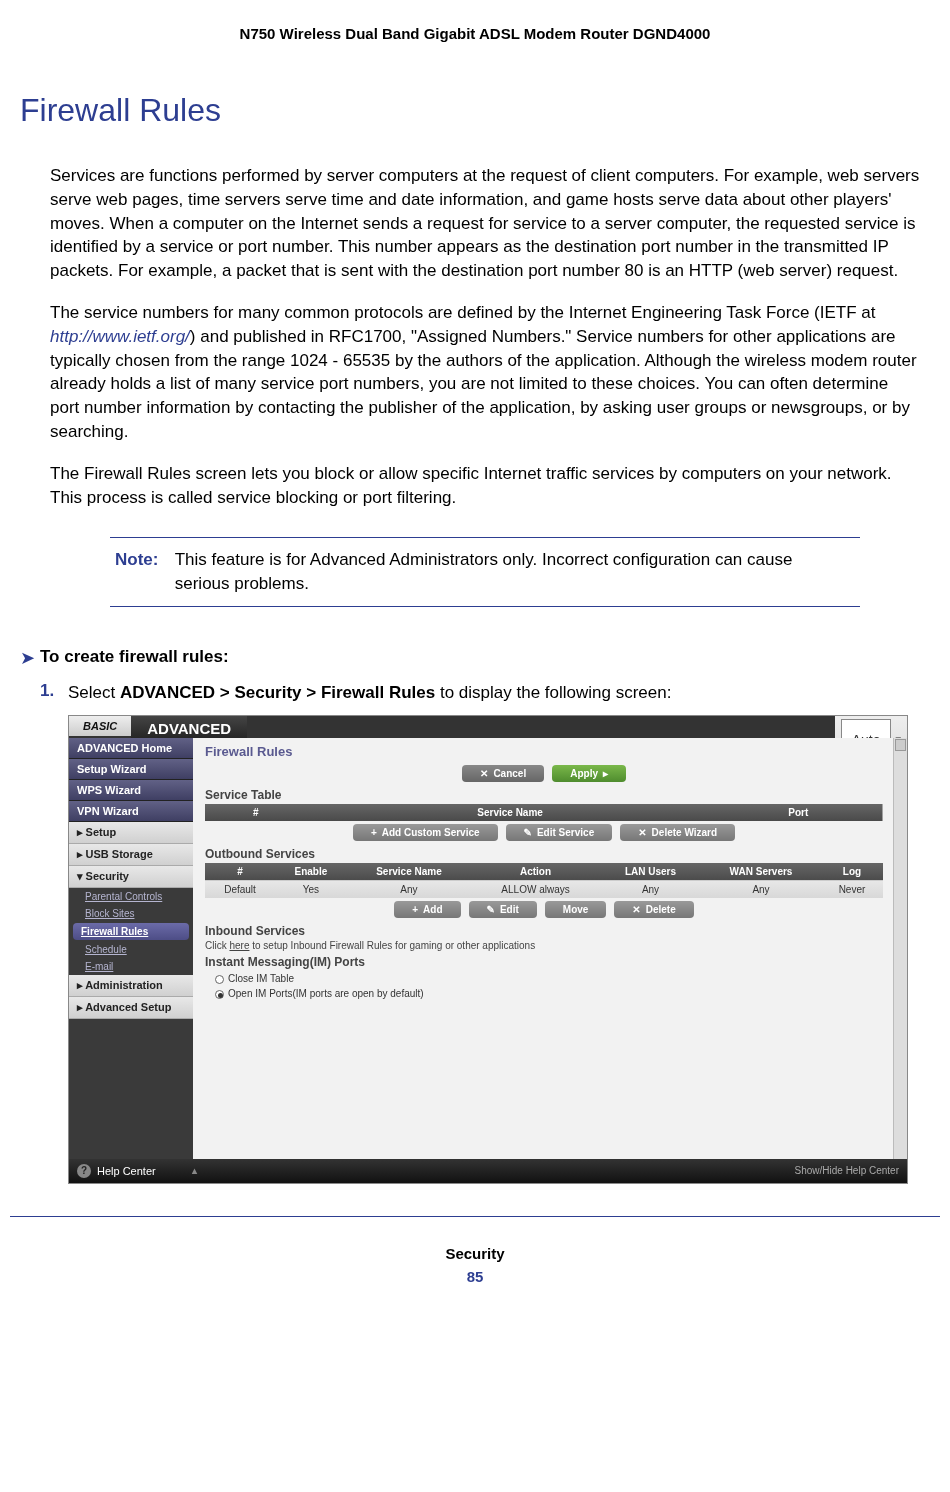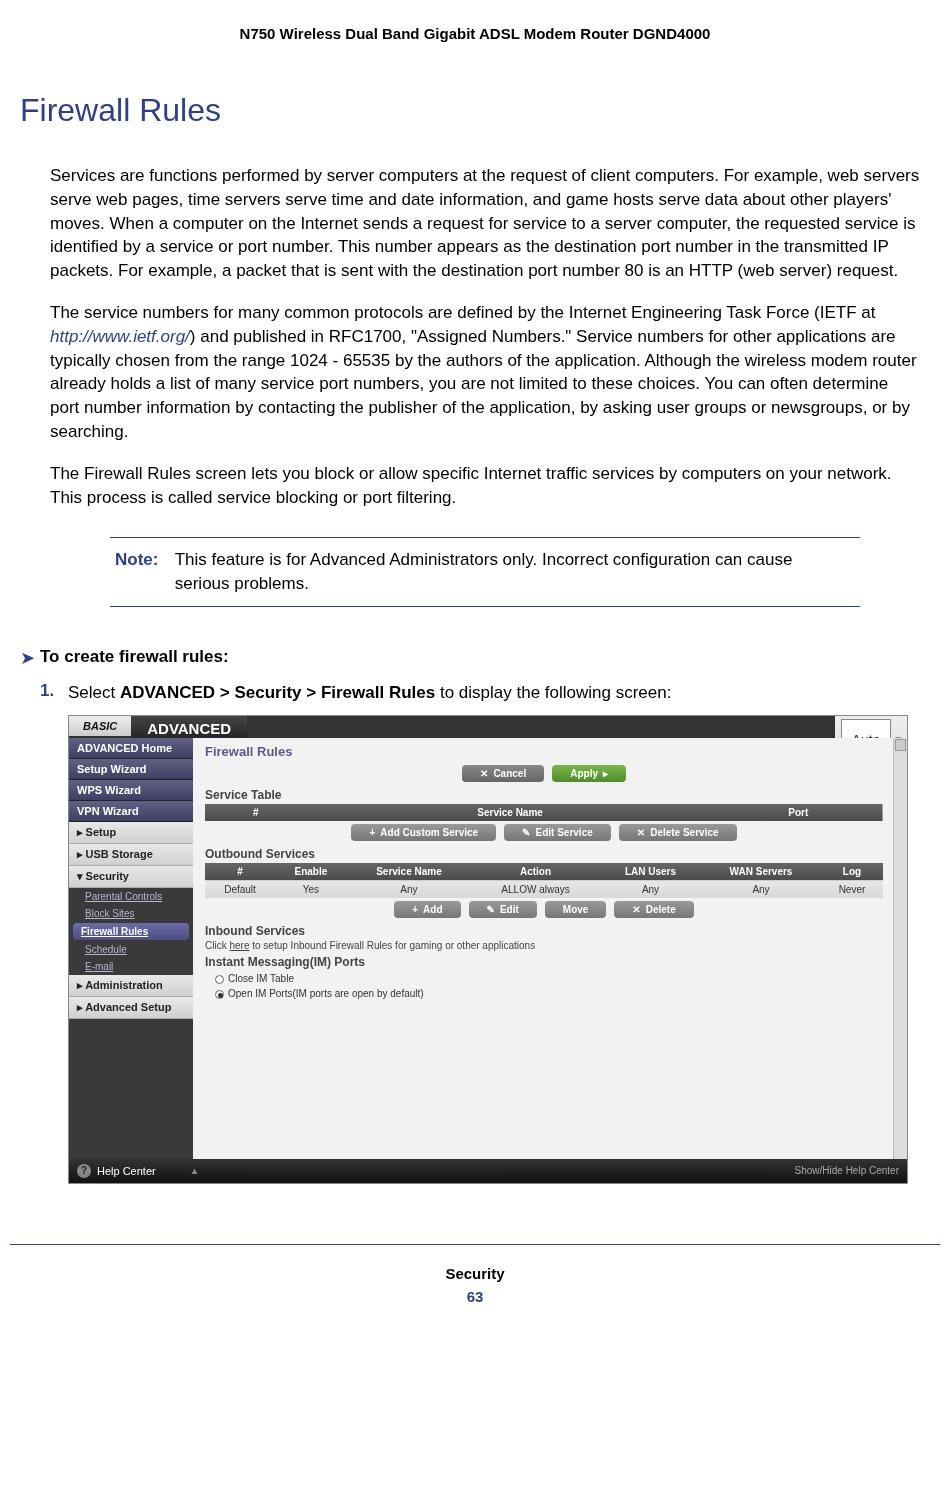--- a/index.html
+++ b/index.html
@@ -99,24 +99,24 @@
 .ss-td-row{ background:linear-gradient(#e8e8e8,#d8d8d8); color:#333;}
 .ss-td{ padding:3px 6px; text-align:center; border-top:1px solid #ccc;}
 .ss-small{ font-size:10px; color:#444; margin:2px 0;}
 .ss-link{ text-decoration:underline;}
 .ss-radio-row{ font-size:10px; color:#333; padding:2px 0 2px 10px;}
 .ss-radio{ display:inline-block; width:9px; height:9px; border:1px solid #666; border-radius:50%; margin-right:4px; vertical-align:middle; background:#fff;}
 .ss-radio.sel::after{ content:''; display:block; width:5px; height:5px; background:#333; border-radius:50%; margin:2px;}
 .ss-content-inner{ margin-right:16px;}
 
 .page-footer {
-  margin-top: 60px;
+  margin-top: 32px;
   border-top: 1.5px solid #2d3e91;
   text-align: center;
-  padding: 20px 0;
+  padding: 28px 0;
 }
 .footer-label { font-weight: bold; font-size: 15px; }
 .footer-num { color: #2d3e91; font-weight: bold; font-size: 15px; margin-top: 6px;}
 </style>
 </head>
 <body>
 
 <div class="doc-header">N750 Wireless Dual Band Gigabit ADSL Modem Router DGND4000</div>
 
 <h1 class="main-heading">Firewall Rules</h1>
@@ -201,21 +201,21 @@
         <span class="ss-btn gray">
               <span>+</span>
               <span>Add Custom Service</span>
             </span>
         <span class="ss-btn gray">
               <span>✎</span>
               <span>Edit Service</span>
             </span>
         <span class="ss-btn gray">
               <span>✕</span>
-              <span>Delete Service</span>
+              <span>Delete Wizard</span>
             </span>
       </div>
       <div class="ss-section-lbl">Outbound Services</div>
       <table class="ss-table">
         <tbody>
               <tr class="ss-th-row">
           <td class="ss-th">#</td>
           <td class="ss-th">Enable</td>
           <td class="ss-th">Service Name</td>
           <td class="ss-th">Action</td>
@@ -270,14 +270,14 @@
     <span class="ss-help-icon">?</span>
     <span>Help Center</span>
     <span class="ss-grip">▴</span>
     <span class="spacer"></span>
     <span class="toggle">Show/Hide Help Center</span>
   </div>
 </div>
 
 <div class="page-footer">
   <div class="footer-label">Security</div>
-  <div class="footer-num">63</div>
+  <div class="footer-num">85</div>
 </div>
 
 </body></html>

